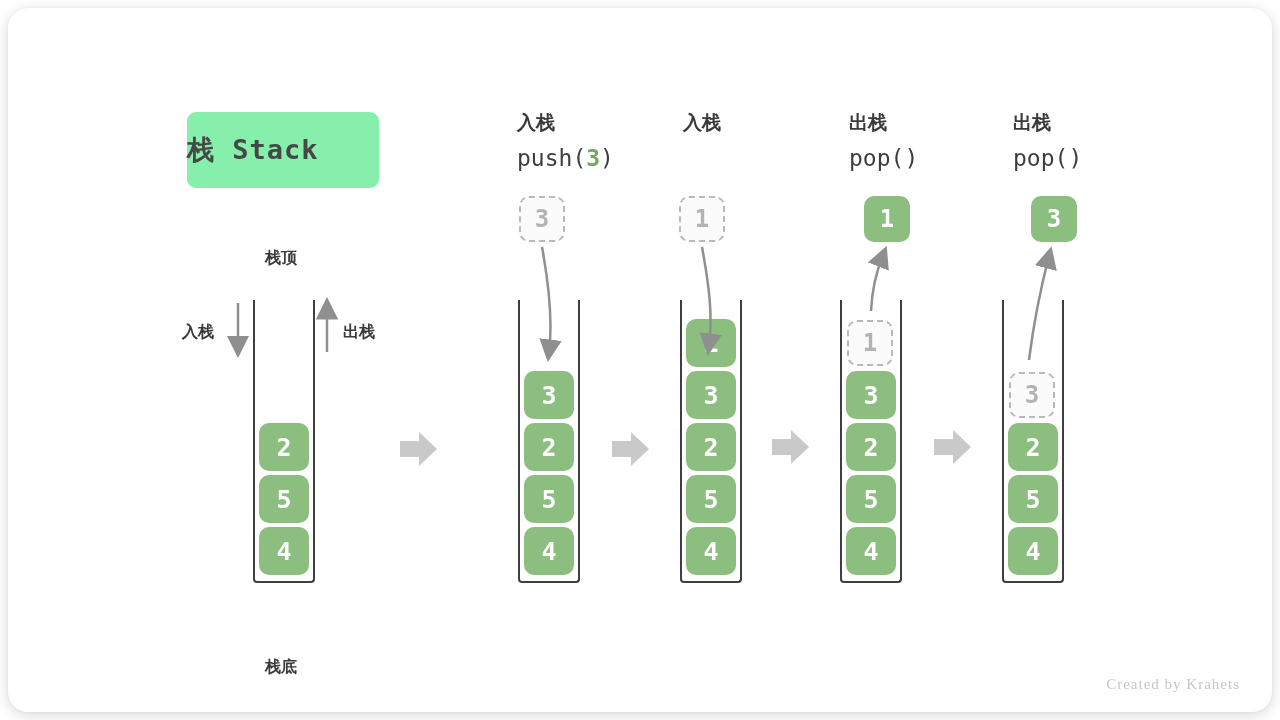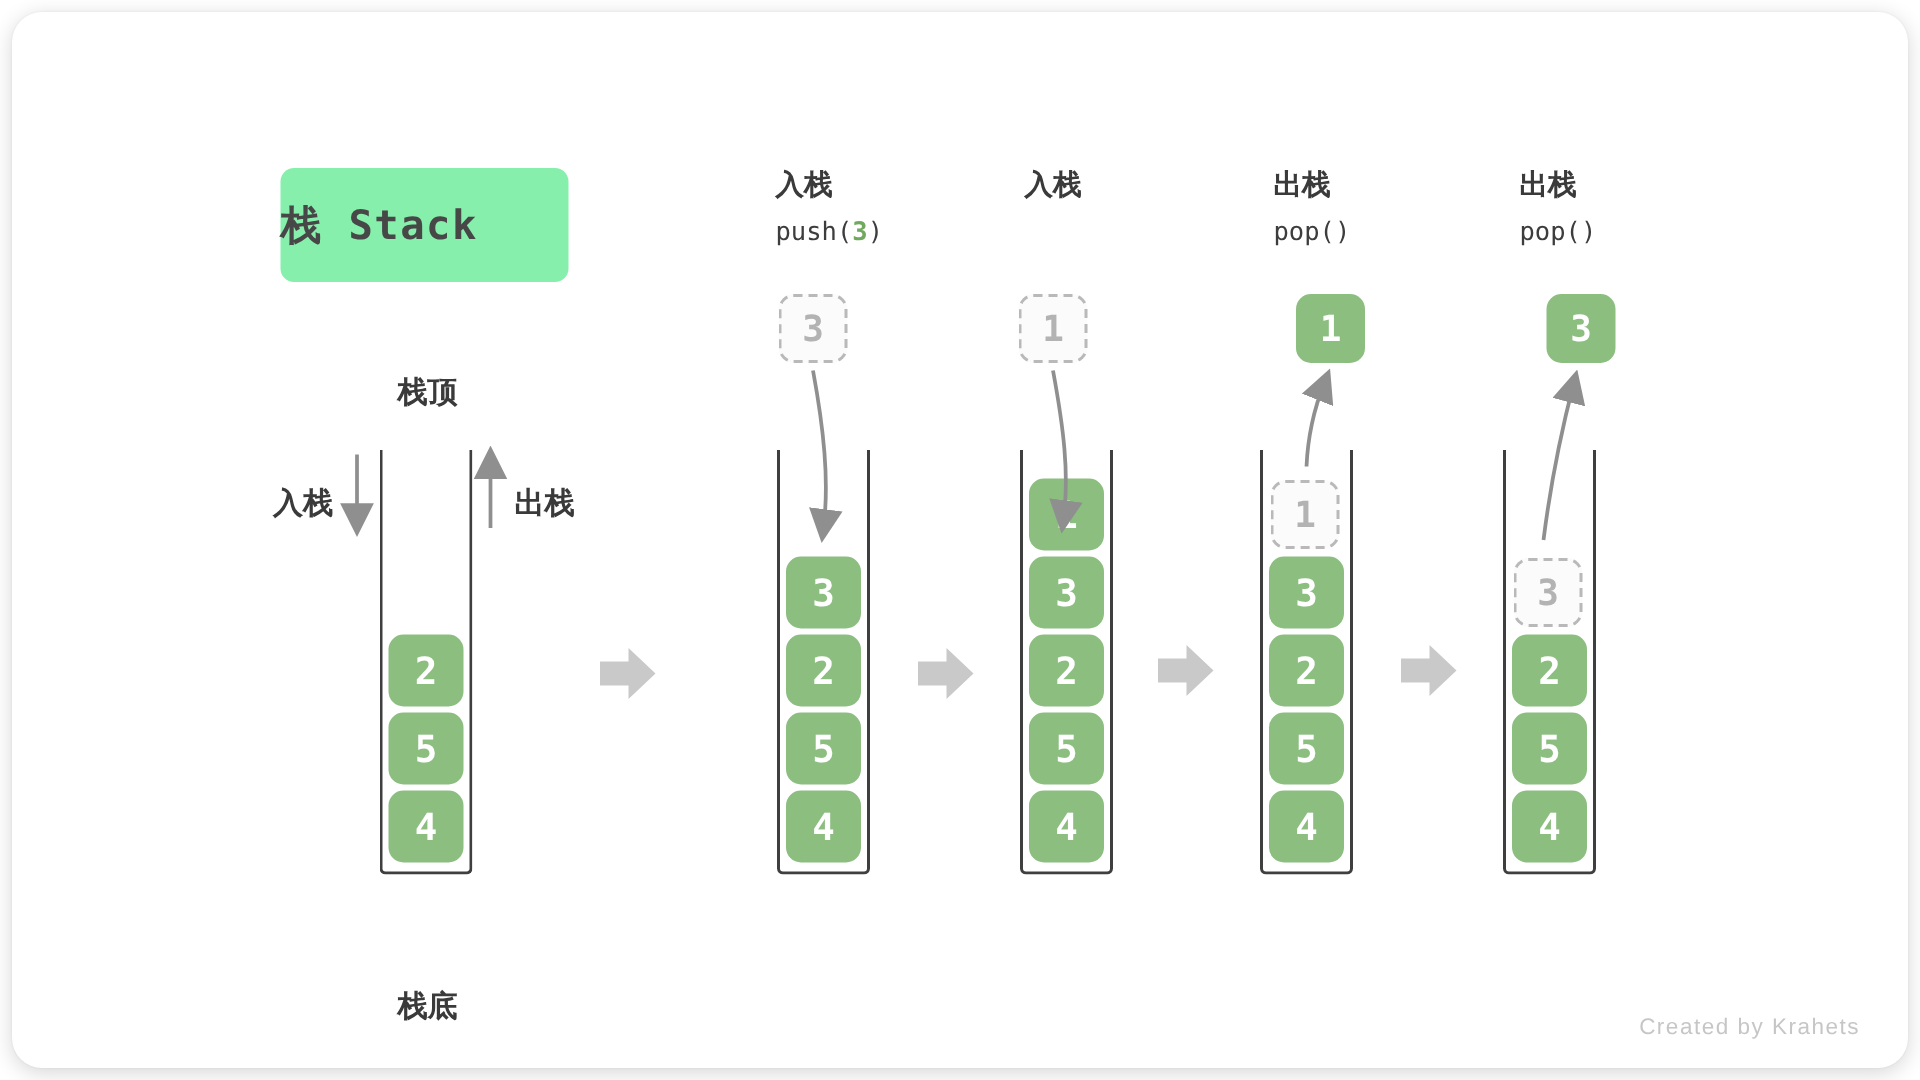--- a/index.html
+++ b/index.html
@@ -13,24 +13,24 @@
   .abs { position:absolute; }
 
   .title-box { left:187px; top:112px; width:192px; height:76px; background:#86efac;
                border-radius:9px; display:flex; align-items:center; justify-content:flex-start;
                font-family:"DejaVu Sans Mono","Liberation Mono",monospace;
                font-size:27px; font-weight:bold; color:#474747; letter-spacing:1px; }
 
   .op-label { width:170px; }
   .op-cn   { font-size:19px; font-weight:bold; color:#3a3a3a; }
   .op-code { margin-top:9px; font-family:"DejaVu Sans Mono","Liberation Mono",monospace;
-             font-size:17px; color:#3d3d3d; }
+             font-size:23px; color:#3d3d3d; }
   .op-code .arg { color:#6FA95C; font-weight:bold; }
 
-  .side-label { font-size:20px; font-weight:bold; color:#3a3a3a; }
+  .side-label { font-size:16px; font-weight:bold; color:#3a3a3a; }
 
   .stack-container { top:300px; width:62px; height:283px; background:#ffffff;
                      border-left:2px solid #3f3f3f; border-right:2px solid #3f3f3f;
                      border-bottom:2px solid #3f3f3f; border-radius:0 0 4px 4px; }
 
   .block { width:50px; height:48px; background:#8CBE80; border-radius:10px;
            display:flex; align-items:center; justify-content:center;
            font-family:"DejaVu Sans Mono","Liberation Mono",monospace;
            font-size:25px; font-weight:bold; color:#ffffff; }
 
@@ -39,21 +39,21 @@
                  font-family:"DejaVu Sans Mono","Liberation Mono",monospace;
                  font-size:24px; font-weight:bold; }
   .float-solid  { background:#8CBE80; color:#ffffff; }
   .dashed-box   { background:#fbfbfb; border:2px dashed #b9b9b9; color:#b3b3b3; }
 
   .ghost { width:46px; height:46px; border-radius:10px; background:#fbfbfb;
            border:2px dashed #b9b9b9; display:flex; align-items:center; justify-content:center;
            font-family:"DejaVu Sans Mono","Liberation Mono",monospace;
            font-size:24px; font-weight:bold; color:#b3b3b3; }
 
-  .watermark { right:40px; top:676px; font-family:Liberation Sans, sans-serif;
+  .watermark { right:40px; top:676px; font-family:Liberation Serif, serif;
                font-size:15px; color:#c6c6c6; letter-spacing:1px;margin-left:28px; }
 
   svg.overlay { position:absolute; left:0; top:0; width:1280px; height:720px;
                 pointer-events:none; }
 </style>
 </head>
 <body>
 
 <div class="card">
 <div class="canvas">

